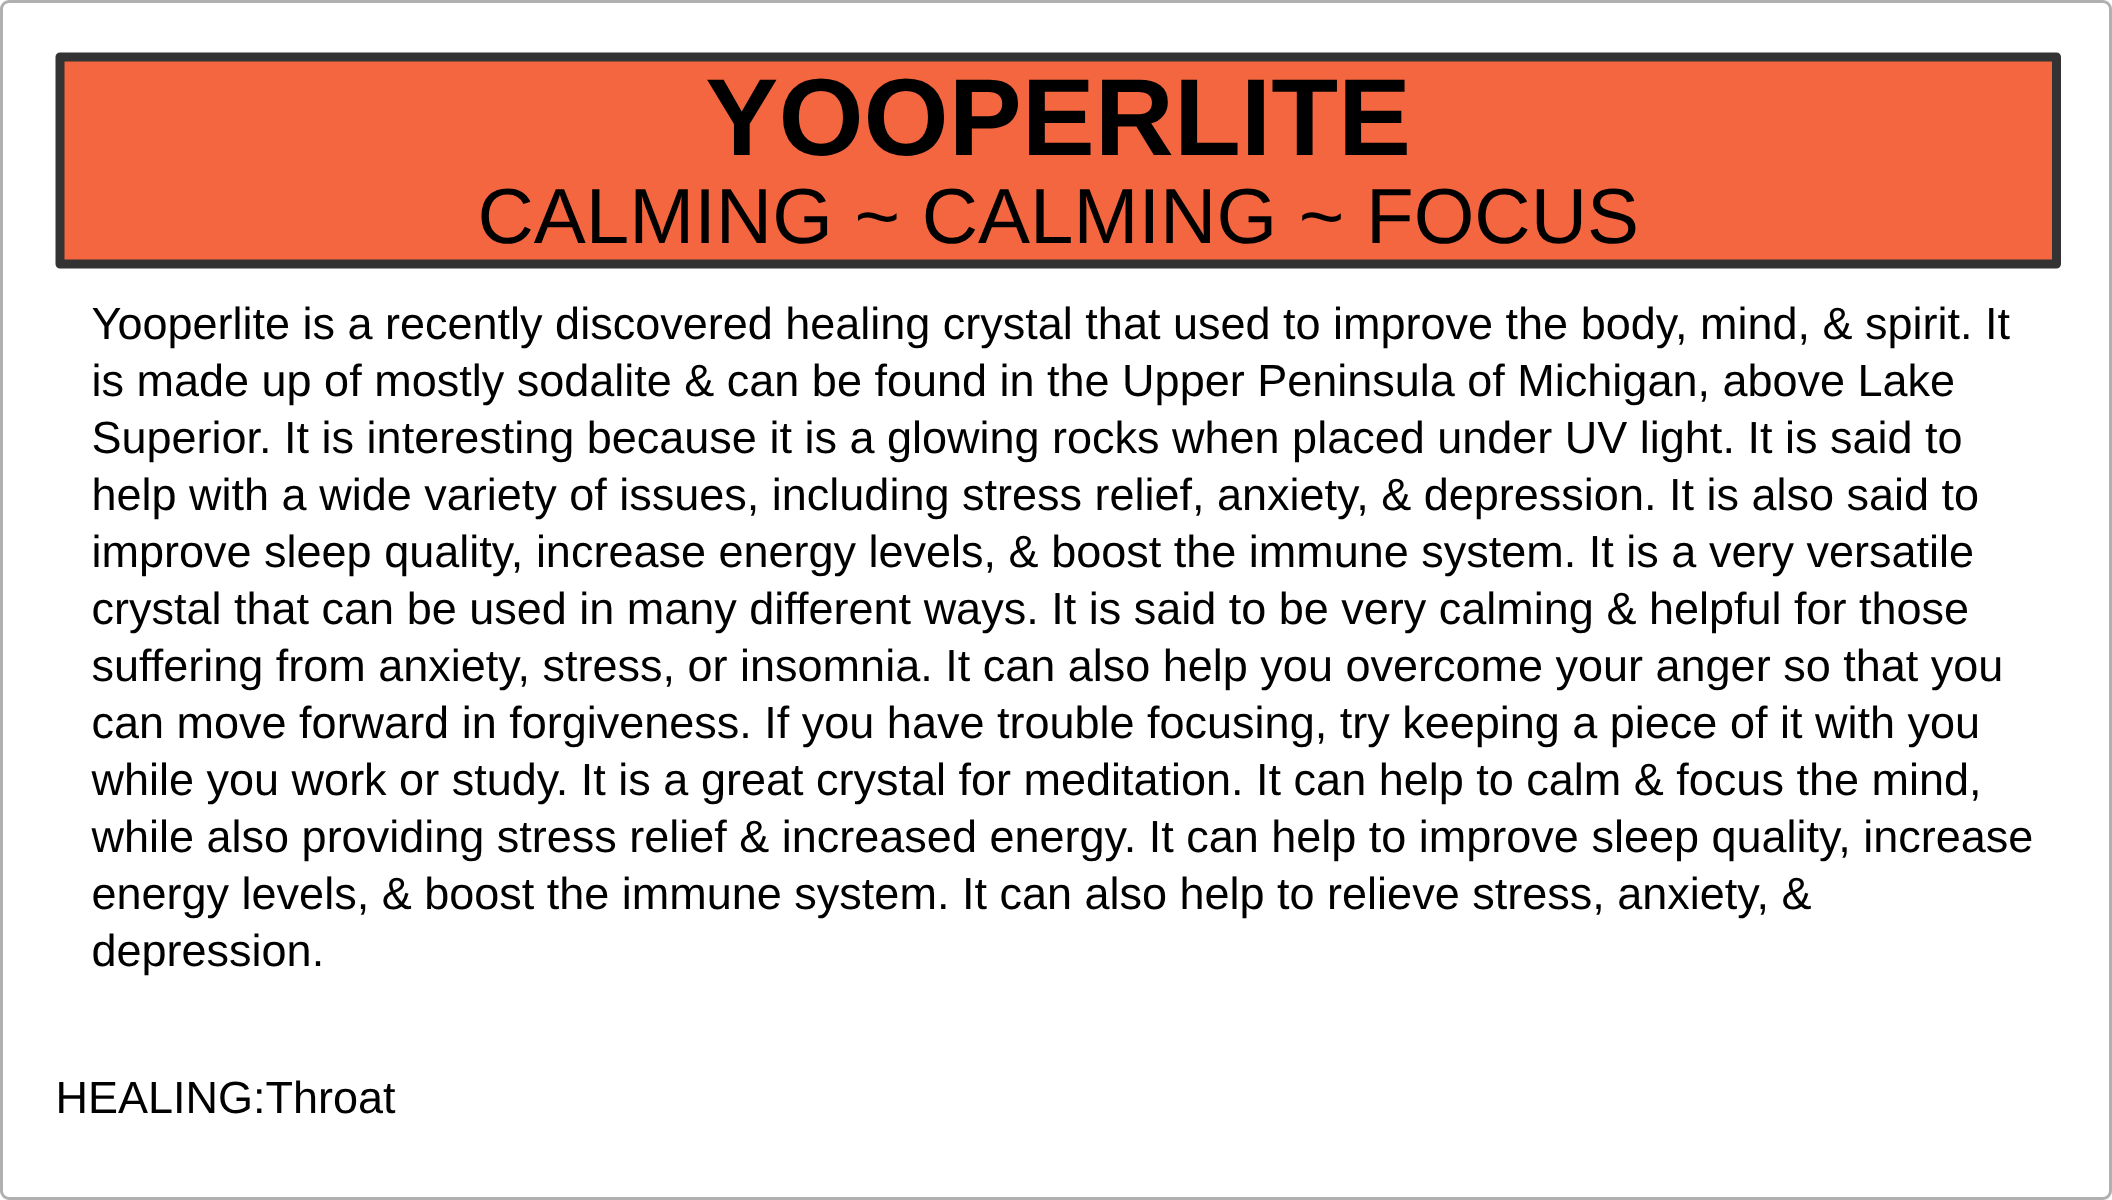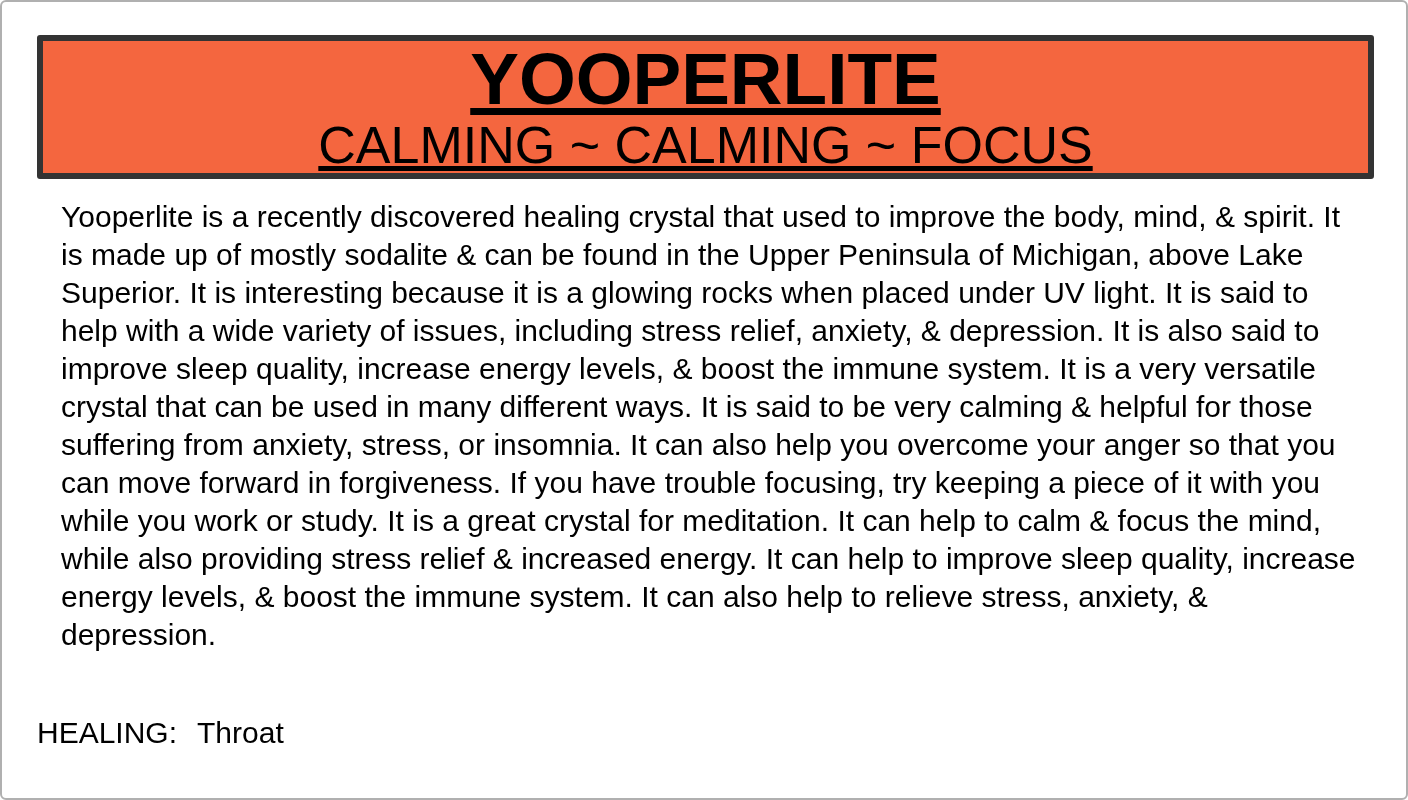--- a/index.html
+++ b/index.html
@@ -27,21 +27,20 @@
     left: 35px;
     width: 1337px;
     height: 144px;
     background: #F4663F;
     border: 6px solid #333333;
     border-radius: 3px;
     display: flex;
     flex-direction: column;
     align-items: center;
     justify-content: center;
-    text-decoration: underline;
   }
   .banner-title {
     font-size: 73px;
     font-weight: bold;
     line-height: 76px;
     white-space: nowrap;
   }
   .banner-subtitle {
     font-size: 52px;
     font-weight: normal;
@@ -59,21 +58,21 @@
     margin-left: 24px;
   }
   .chakras {
     position: absolute;
     top: 712px;
     left: 35px;
     font-size: 30px;
     line-height: 38px;
     white-space: nowrap;
   }
-  .chakras .chakras-value { margin-left: 20px; }
+  .chakras .chakras-value { margin-left: 0; }
 </style>
 </head>
 <body>
 
 <div class="card">
 
   <div class="banner">
     <div class="banner-title">YOOPERLITE</div>
     <div class="banner-subtitle">CALMING ~ CALMING ~ FOCUS</div>
   </div>

